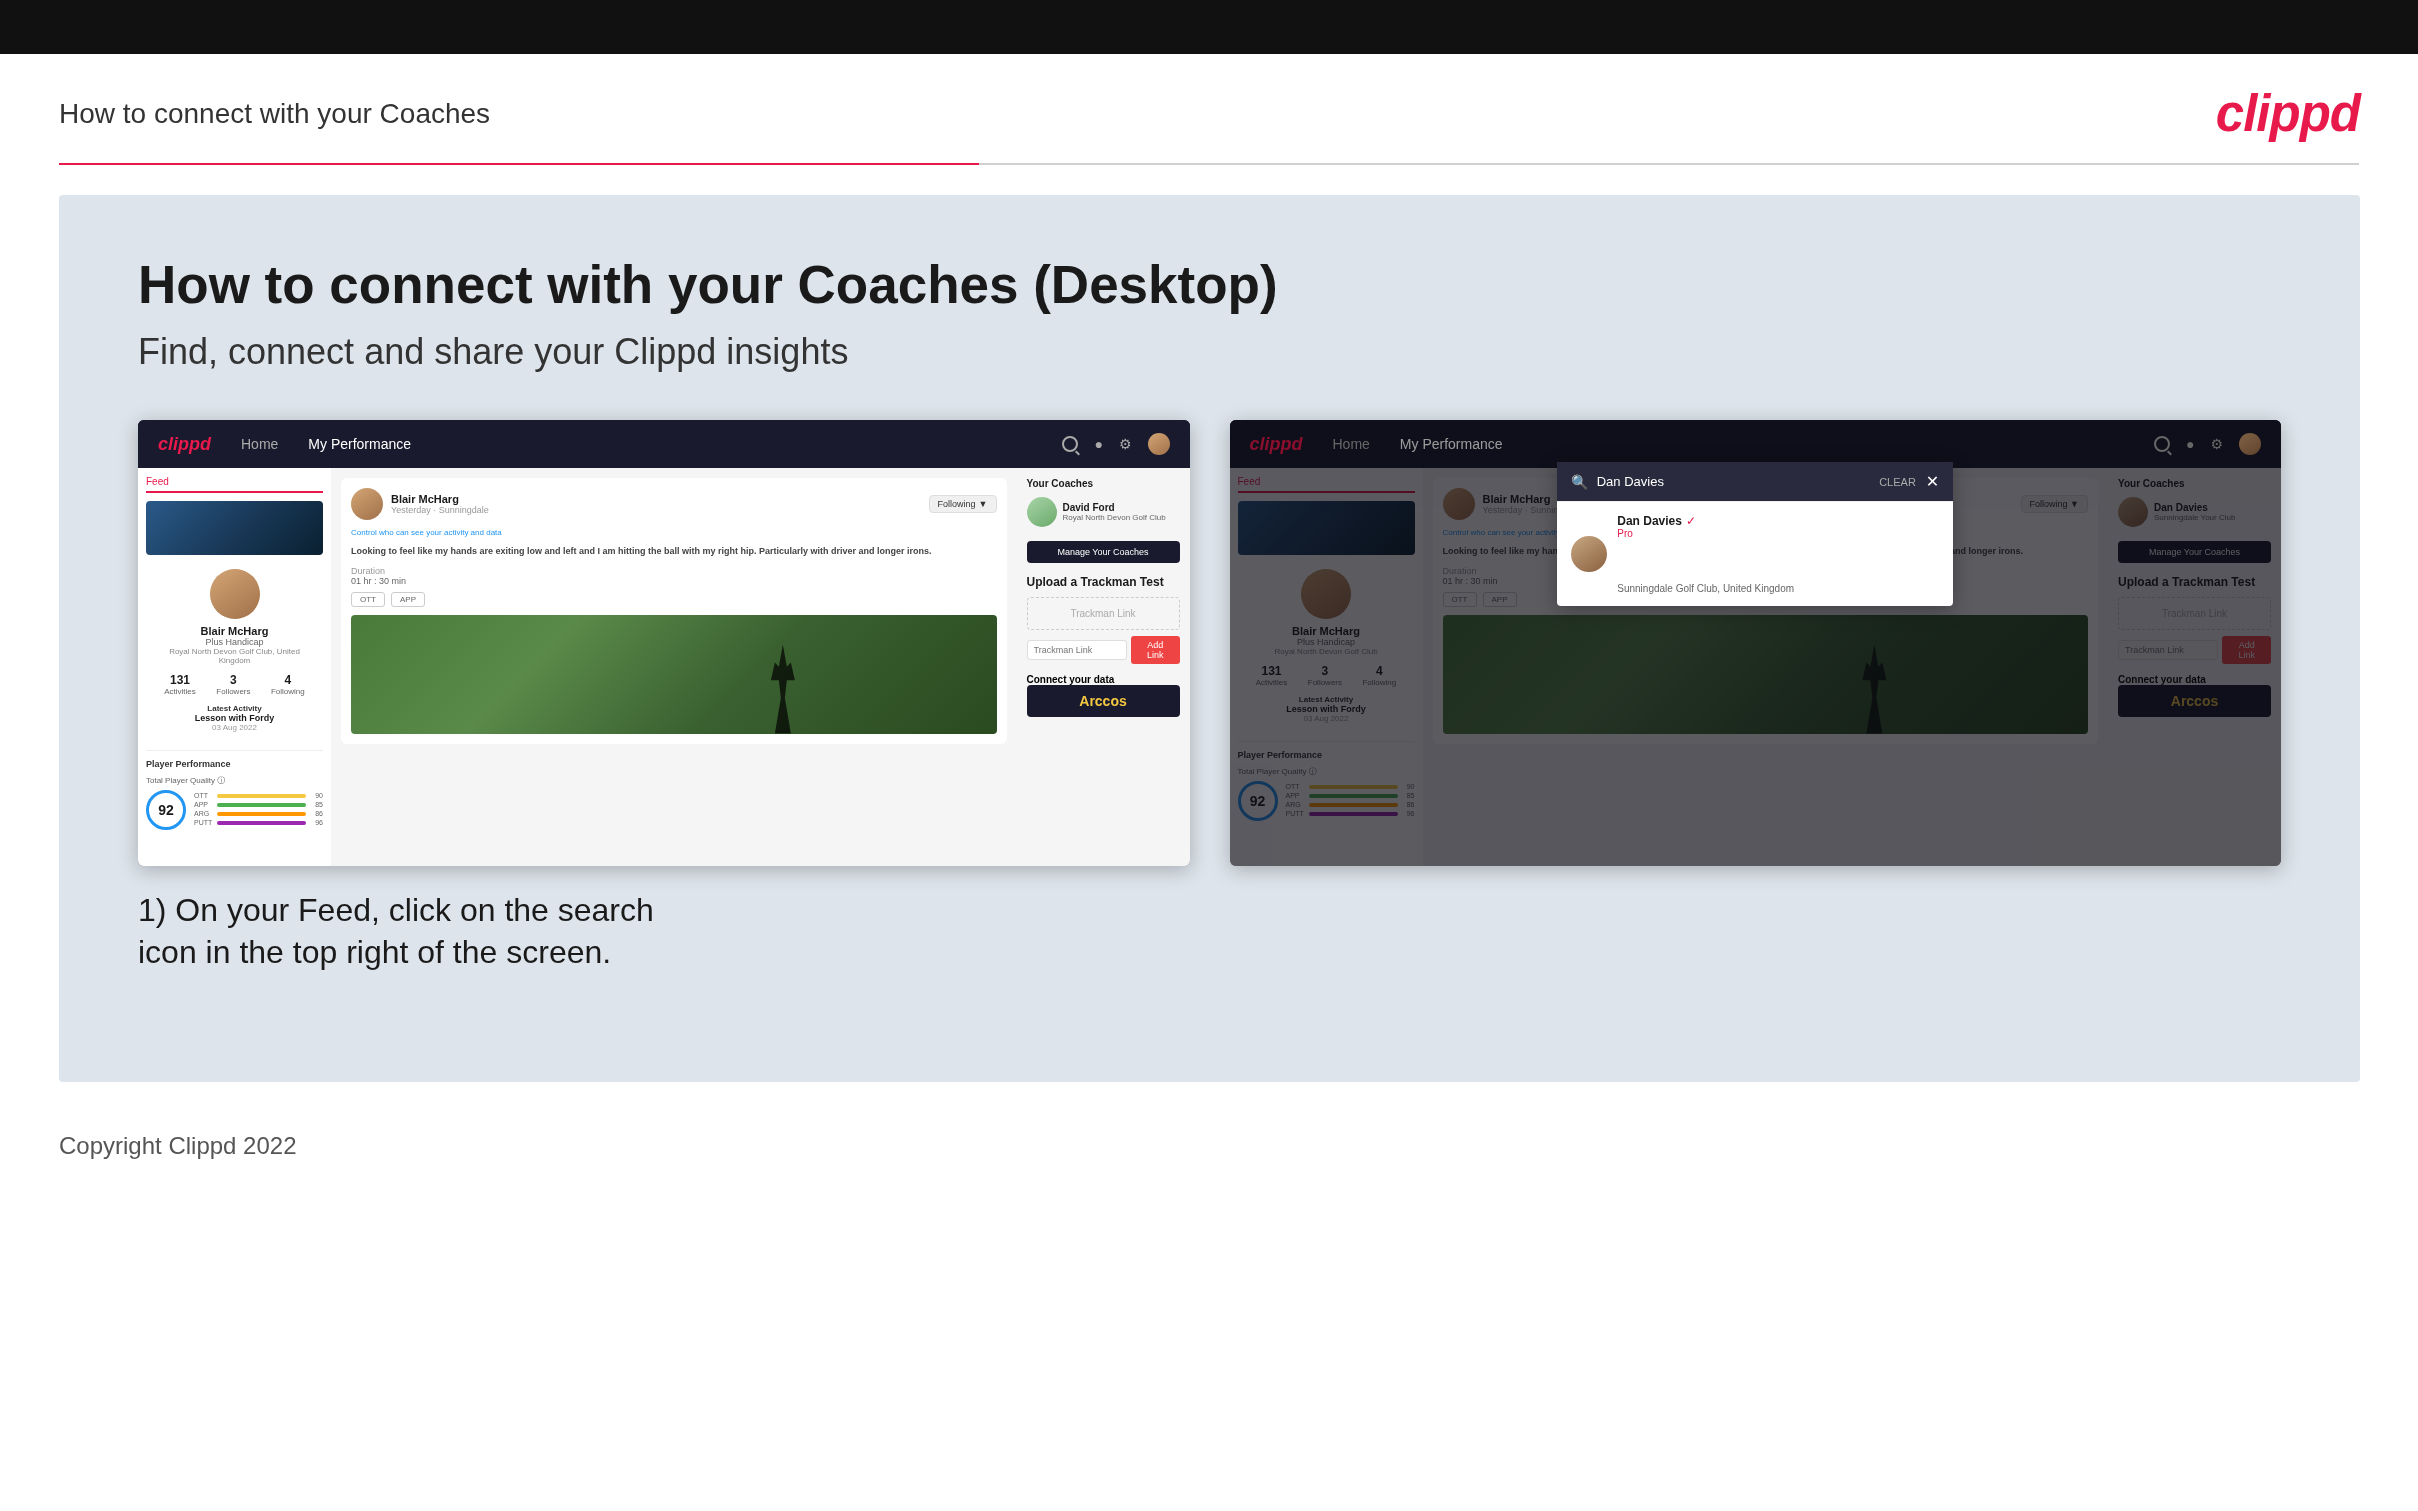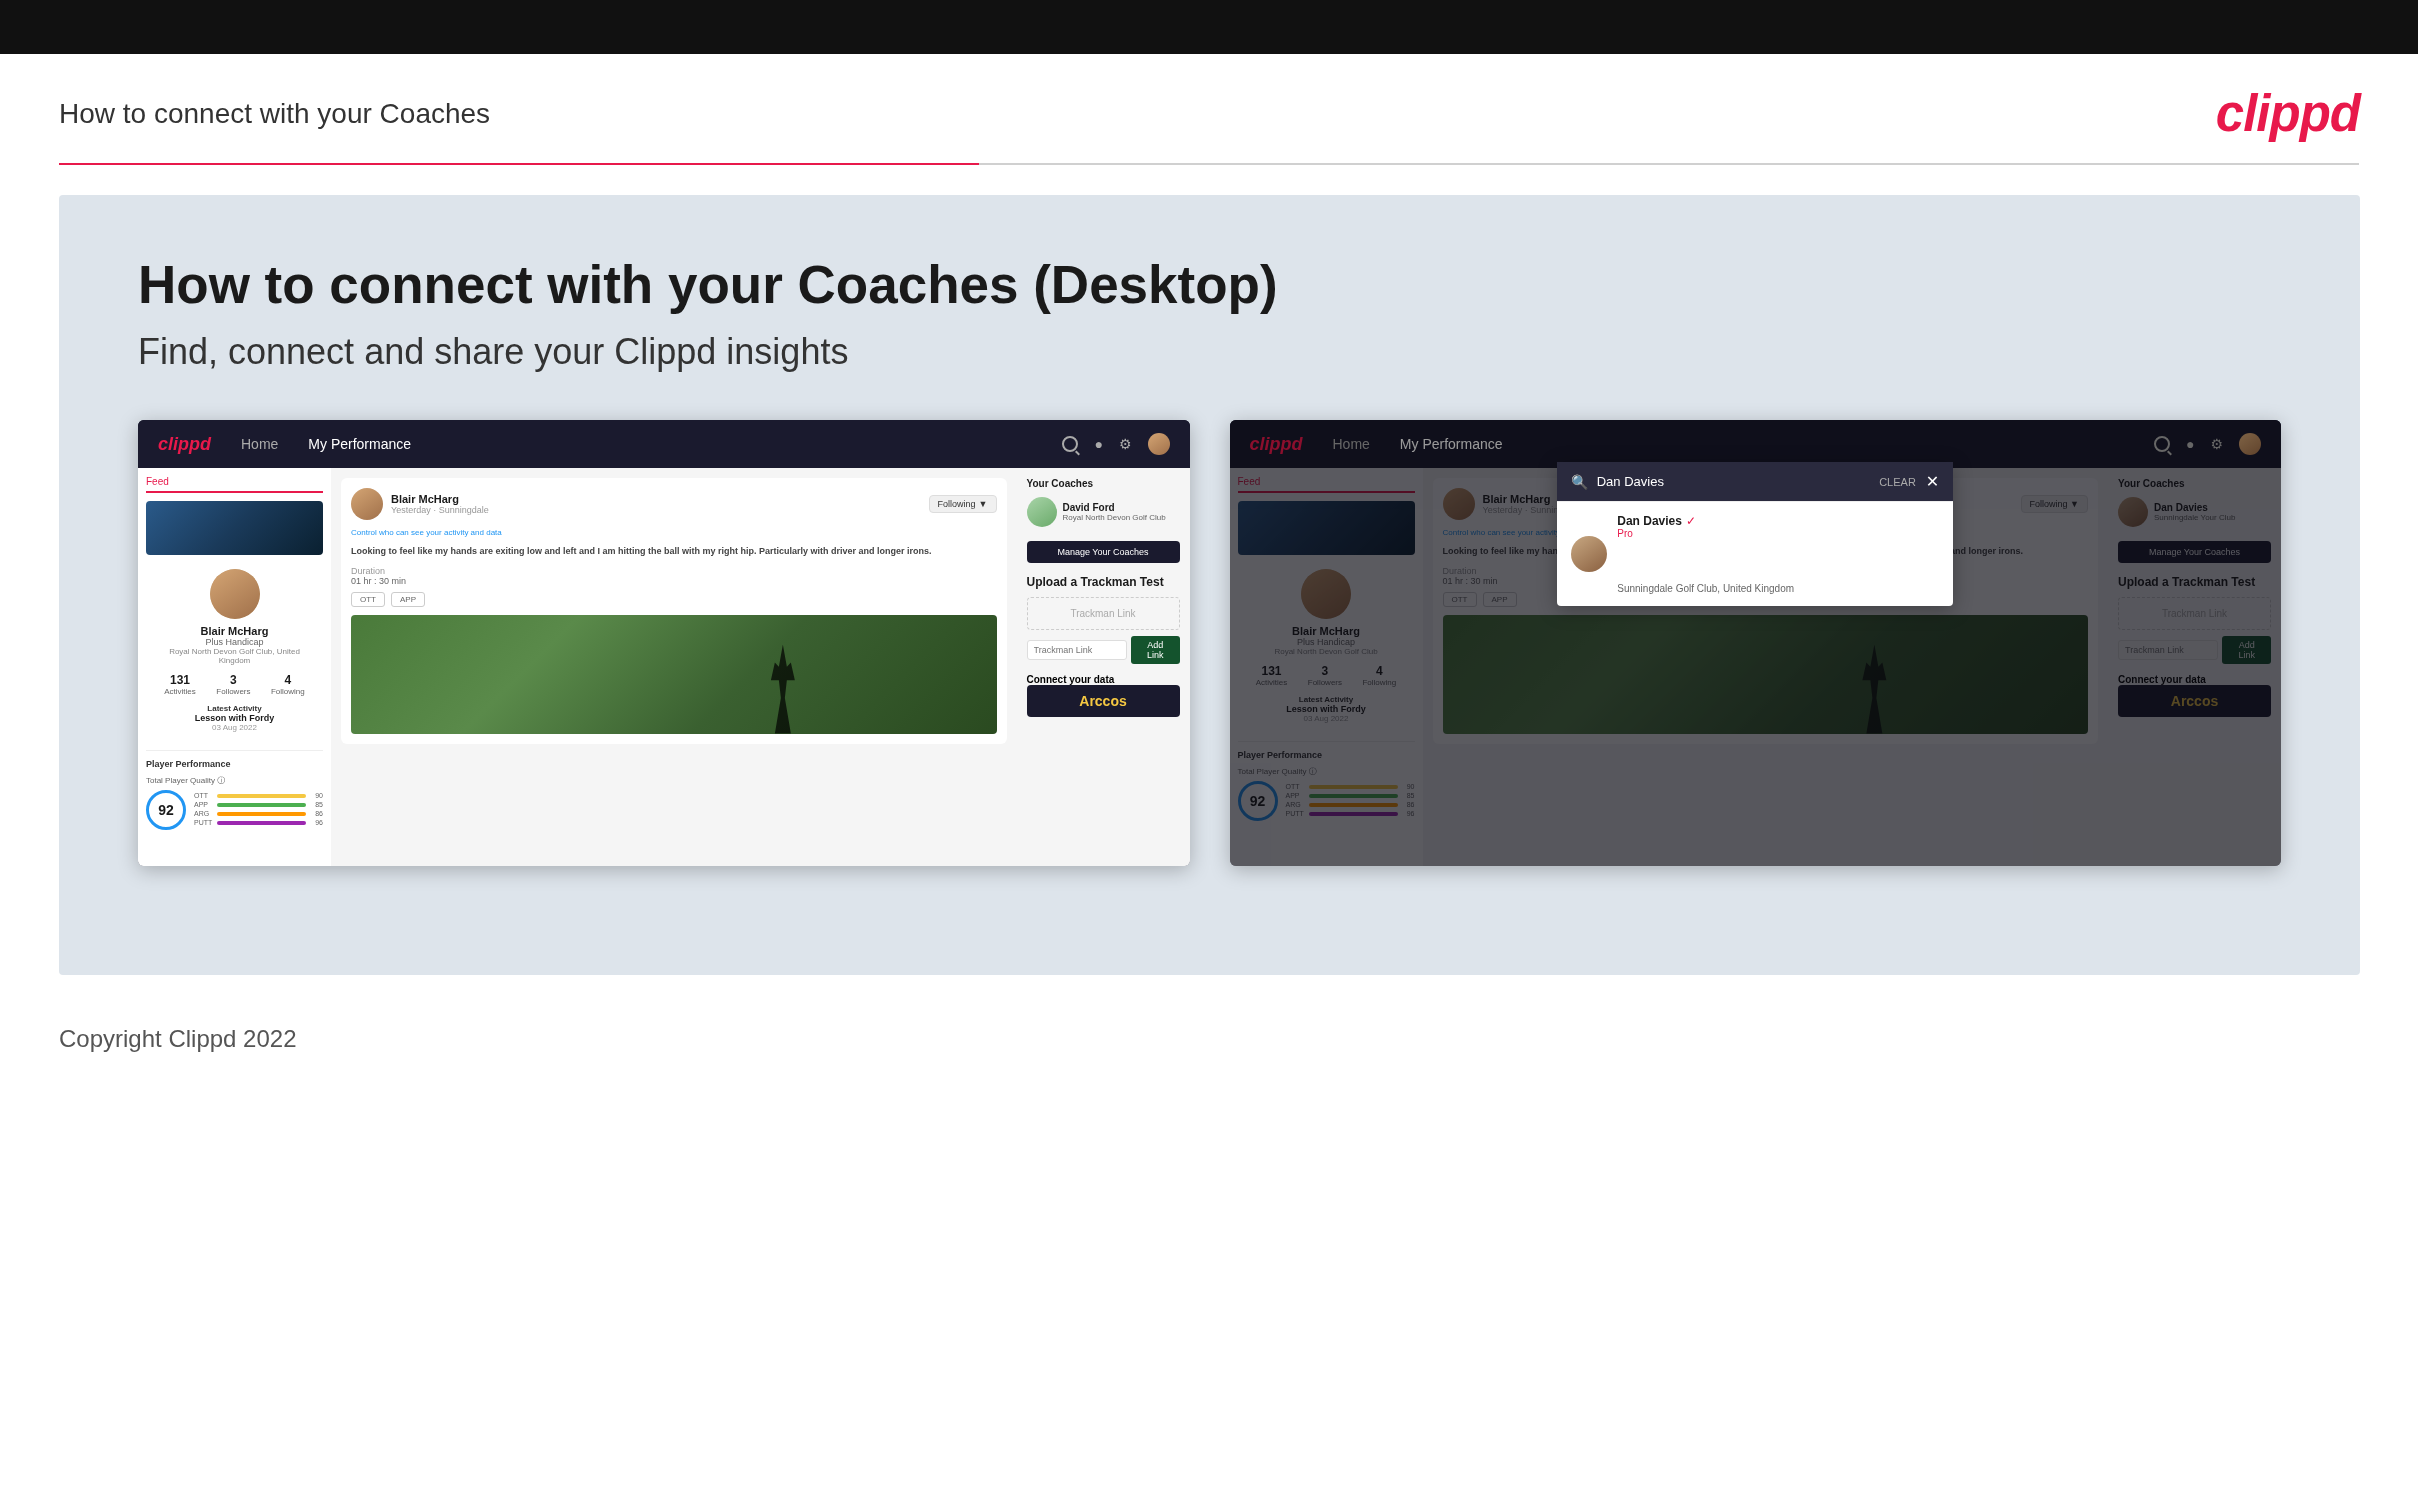--- a/index.html
+++ b/index.html
@@ -457,21 +457,21 @@
     .trackman-input {
       border: 1px solid #ddd;
       border-radius: 3px;
       padding: 4px 8px;
       font-size: 9px;
       width: 70%;
       color: #999;
     }
 
     .add-link-btn {
-      background: #14532d;
+      background: #ef4444;
       color: #fff;
       border: none;
       border-radius: 3px;
       padding: 4px 8px;
       font-size: 9px;
       cursor: pointer;
     }
 
     .connect-data {
       margin-top: 10px;
@@ -769,20 +769,21 @@
             </div>
 
             <div class="connect-data">
               <div class="connect-title">Connect your data</div>
               <div class="arccos-badge">Arccos</div>
             </div>
           </div>
         </div>
       </div>
 
+      <div class="step-label">1) On your Feed, click on the search<br>icon in the top right of the screen.</div>
     </div>
 
     <div class="screenshot-item">
       <div class="screenshot-frame" style="position:relative;">
 
         <div class="app-nav">
           <span class="app-nav-logo">clippd</span>
           <span class="app-nav-link">Home</span>
           <span class="app-nav-link active">My Performance</span>
           <div class="app-nav-icons">

